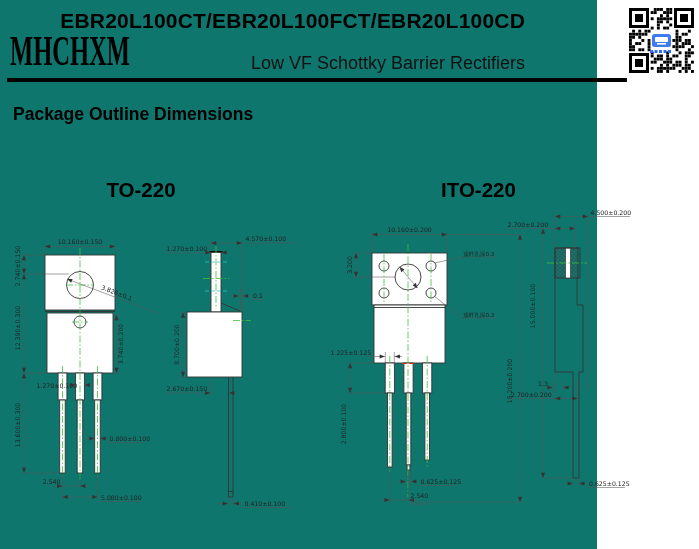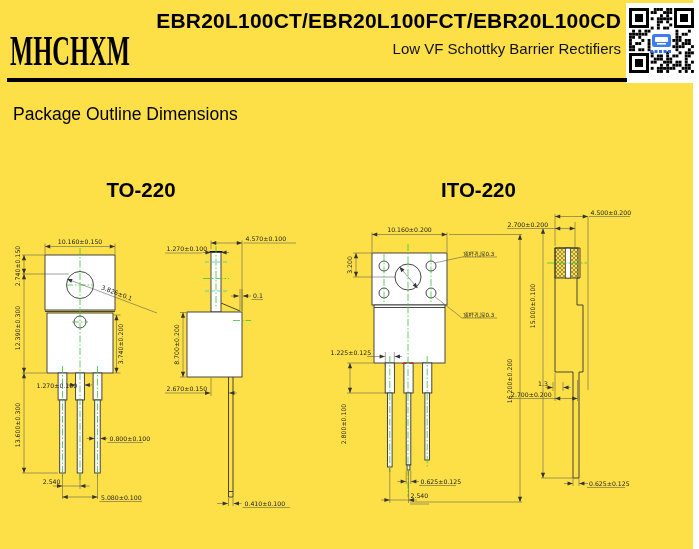--- a/index.html
+++ b/index.html
@@ -1,22 +1,22 @@
 <!DOCTYPE html>
 <html><head>
 <meta charset="utf-8">
 <style>
   html,body{margin:0;padding:0;background:#fff;width:699px;height:549px;overflow:hidden;
     font-family:"Liberation Sans",sans-serif;}
-  #page{position:relative;width:693px;height:549px;background:#fde047;}
+  #page{position:relative;width:597px;height:549px;background:#0f766e;}
   .title-wrap{position:absolute;top:9px;right:72px;text-align:right;}
   .part-title{font-size:21px;font-weight:bold;color:#000;letter-spacing:.2px;}
-  .subtitle{font-size:15px;color:#111;margin-top:7px;}
+  .subtitle{font-size:18px;color:#111;margin-top:20px;}
   .rule{position:absolute;left:7px;top:78px;width:620px;height:3.5px;background:#000;}
-  .section-title{position:absolute;left:13px;top:104px;font-size:17.5px;font-weight:normal;color:#000;}
+  .section-title{position:absolute;left:13px;top:104px;font-size:17.5px;font-weight:bold;color:#000;}
   #logo{position:absolute;left:6px;top:10px;}
   #qr{position:absolute;left:626px;top:3px;}
   #drawing{position:absolute;left:0;top:130px;}
   .dim{font-family:"DejaVu Sans",sans-serif;font-size:6.2px;fill:#222;}
   .note{font-family:"DejaVu Sans",sans-serif;font-size:5.6px;fill:#222;}
   .vtitle{font-family:"Liberation Sans",sans-serif;font-size:20.5px;font-weight:bold;fill:#000;}
   .ol{stroke:#333;stroke-width:.9;fill:none;}
   .olf{stroke:#333;stroke-width:.9;fill:#fff;}
   .dl{stroke:#555;stroke-width:.55;fill:none;}
   .cl{stroke:#3cc13c;stroke-width:.8;fill:none;stroke-dasharray:7 2 1.5 2;}

